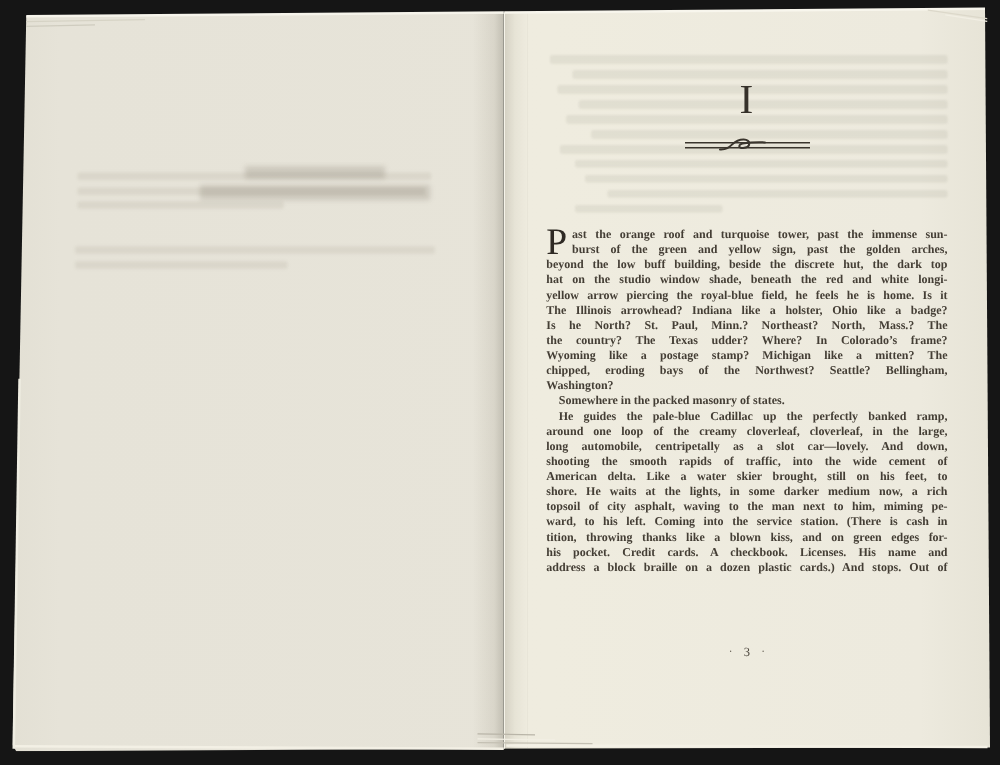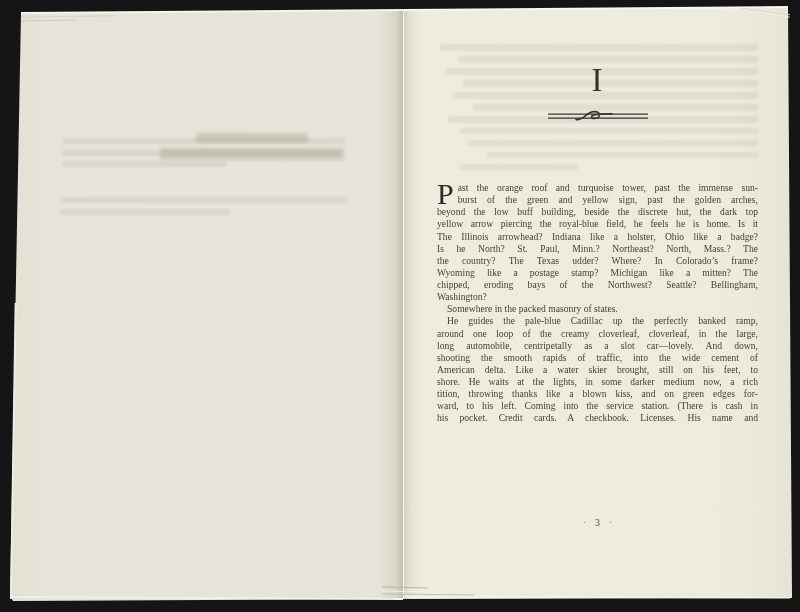--- a/index.html
+++ b/index.html
@@ -64,21 +64,21 @@
     position:absolute;top:64px;left:0;width:100%;
     text-align:center;font-size:33px;line-height:32px;
     color:#36312a;letter-spacing:1px;
   }
   .ornament{position:absolute;top:109px;left:50%;transform:translateX(-50%);}
   .body-text{
     position:absolute;top:182px;left:0;width:321px;
     font-size:9.6px;line-height:12.12px;color:#443e35;
   }
   .para{margin:0;}
-  .line{text-align:justify;text-align-last:justify;white-space:normal;}
+  .line{text-align:justify;text-align-last:justify;white-space:normal;font-weight:bold;}
   .line.noj{text-align-last:left;}
   .line.ind{text-indent:10px;}
   .dropcap{
     float:left;font-size:30px;line-height:22.5px;
     padding:1px 4px 0 0;color:#2f2a24;
   }
   .folio{
     position:absolute;top:517px;left:0;width:100%;
     text-align:center;font-size:10px;color:#4a443b;
   }
@@ -139,41 +139,44 @@
       <line x1="0" y1="9.2" x2="100" y2="9.2" stroke="#3a352d" stroke-width="1.2"></line>
       <path d="M28,10.6 C38,11.2 37,2.4 47,2.6 C53,2.8 53,9 46.5,9.4 C42.5,9.6 42,6.4 47.5,5.6 C54,4.6 58,4.9 64,4.9" fill="none" stroke="#3a352d" stroke-width="1.6" stroke-linecap="round"></path>
     </svg>
 
     <div class="body-text">
         <div class="para">
           <span class="dropcap">P</span>
           <div class="line">ast the orange roof and turquoise tower, past the immense sun-</div>
           <div class="line">burst of the green and yellow sign, past the golden arches,</div>
           <div class="line">beyond the low buff building, beside the discrete hut, the dark top</div>
+          <div class="line">hat on the studio window shade, beneath the red and white longi-</div>
           <div class="line">yellow arrow piercing the royal-blue field, he feels he is home. Is it</div>
           <div class="line">The Illinois arrowhead? Indiana like a holster, Ohio like a badge?</div>
           <div class="line">Is he North? St. Paul, Minn.? Northeast? North, Mass.? The</div>
           <div class="line">the country? The Texas udder? Where? In Colorado’s frame?</div>
           <div class="line">Wyoming like a postage stamp? Michigan like a mitten? The</div>
           <div class="line">chipped, eroding bays of the Northwest? Seattle? Bellingham,</div>
           <div class="line noj">Washington?</div>
         </div>
         <div class="para">
           <div class="line noj ind">Somewhere in the packed masonry of states.</div>
         </div>
         <div class="para">
           <div class="line ind">He guides the pale-blue Cadillac up the perfectly banked ramp,</div>
           <div class="line">around one loop of the creamy cloverleaf, cloverleaf, in the large,</div>
           <div class="line">long automobile, centripetally as a slot car—lovely. And down,</div>
           <div class="line">shooting the smooth rapids of traffic, into the wide cement of</div>
           <div class="line">American delta. Like a water skier brought, still on his feet, to</div>
           <div class="line">shore. He waits at the lights, in some darker medium now, a rich</div>
+          <div class="line">topsoil of city asphalt, waving to the man next to him, miming pe-</div>
+          <div class="line">ward, to his left. Coming into the service station. (There is cash in</div>
           <div class="line">tition, throwing thanks like a blown kiss, and on green edges for-</div>
-          <div class="line">ward, to his left. Coming into the service station. (There is cash in</div>
           <div class="line">his pocket. Credit cards. A checkbook. Licenses. His name and</div>
+          <div class="line">address a block braille on a dozen plastic cards.) And stops. Out of</div>
         </div>
       </div>
 
     <div class="folio">
       <span class="dot">·</span><span class="num">3</span><span class="dot">·</span>
     </div>
   </div>
 </div>
 
 </body></html>

